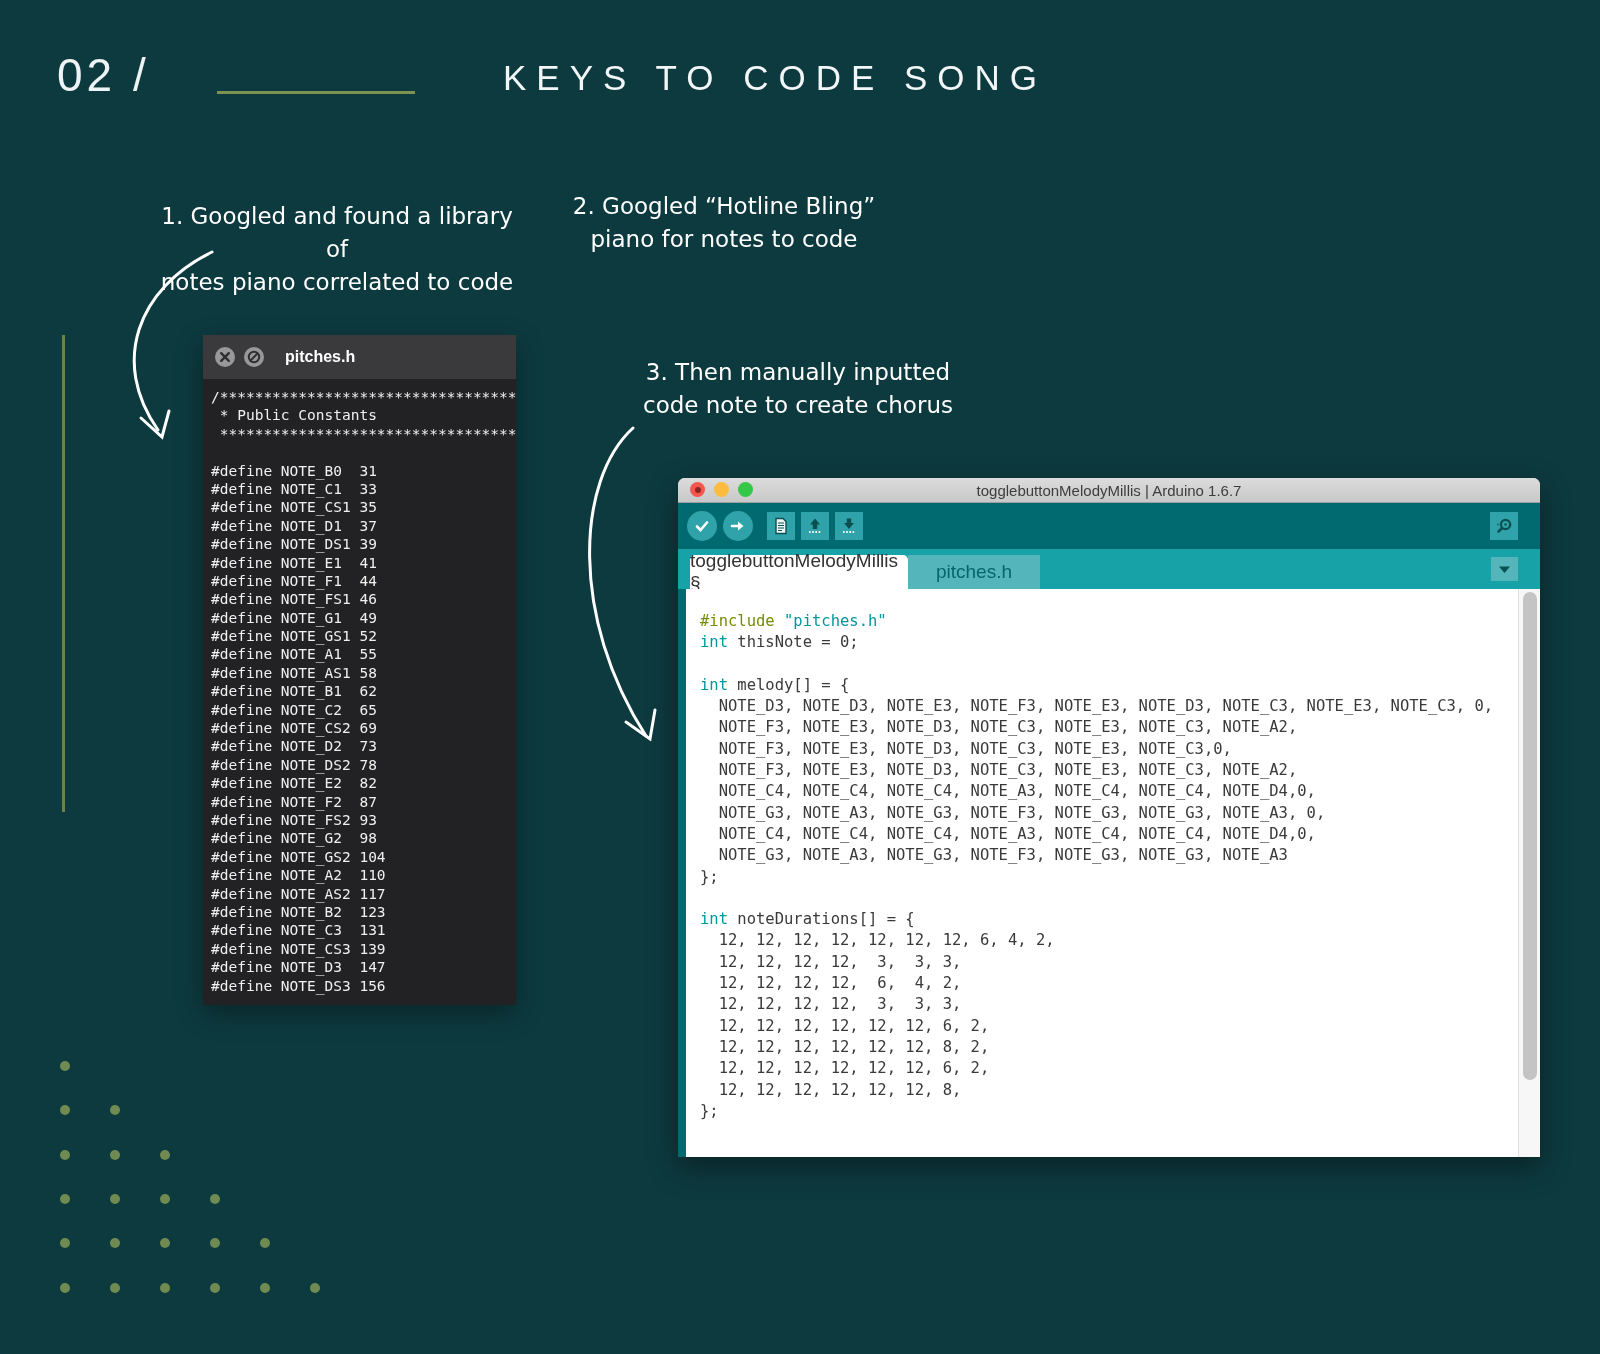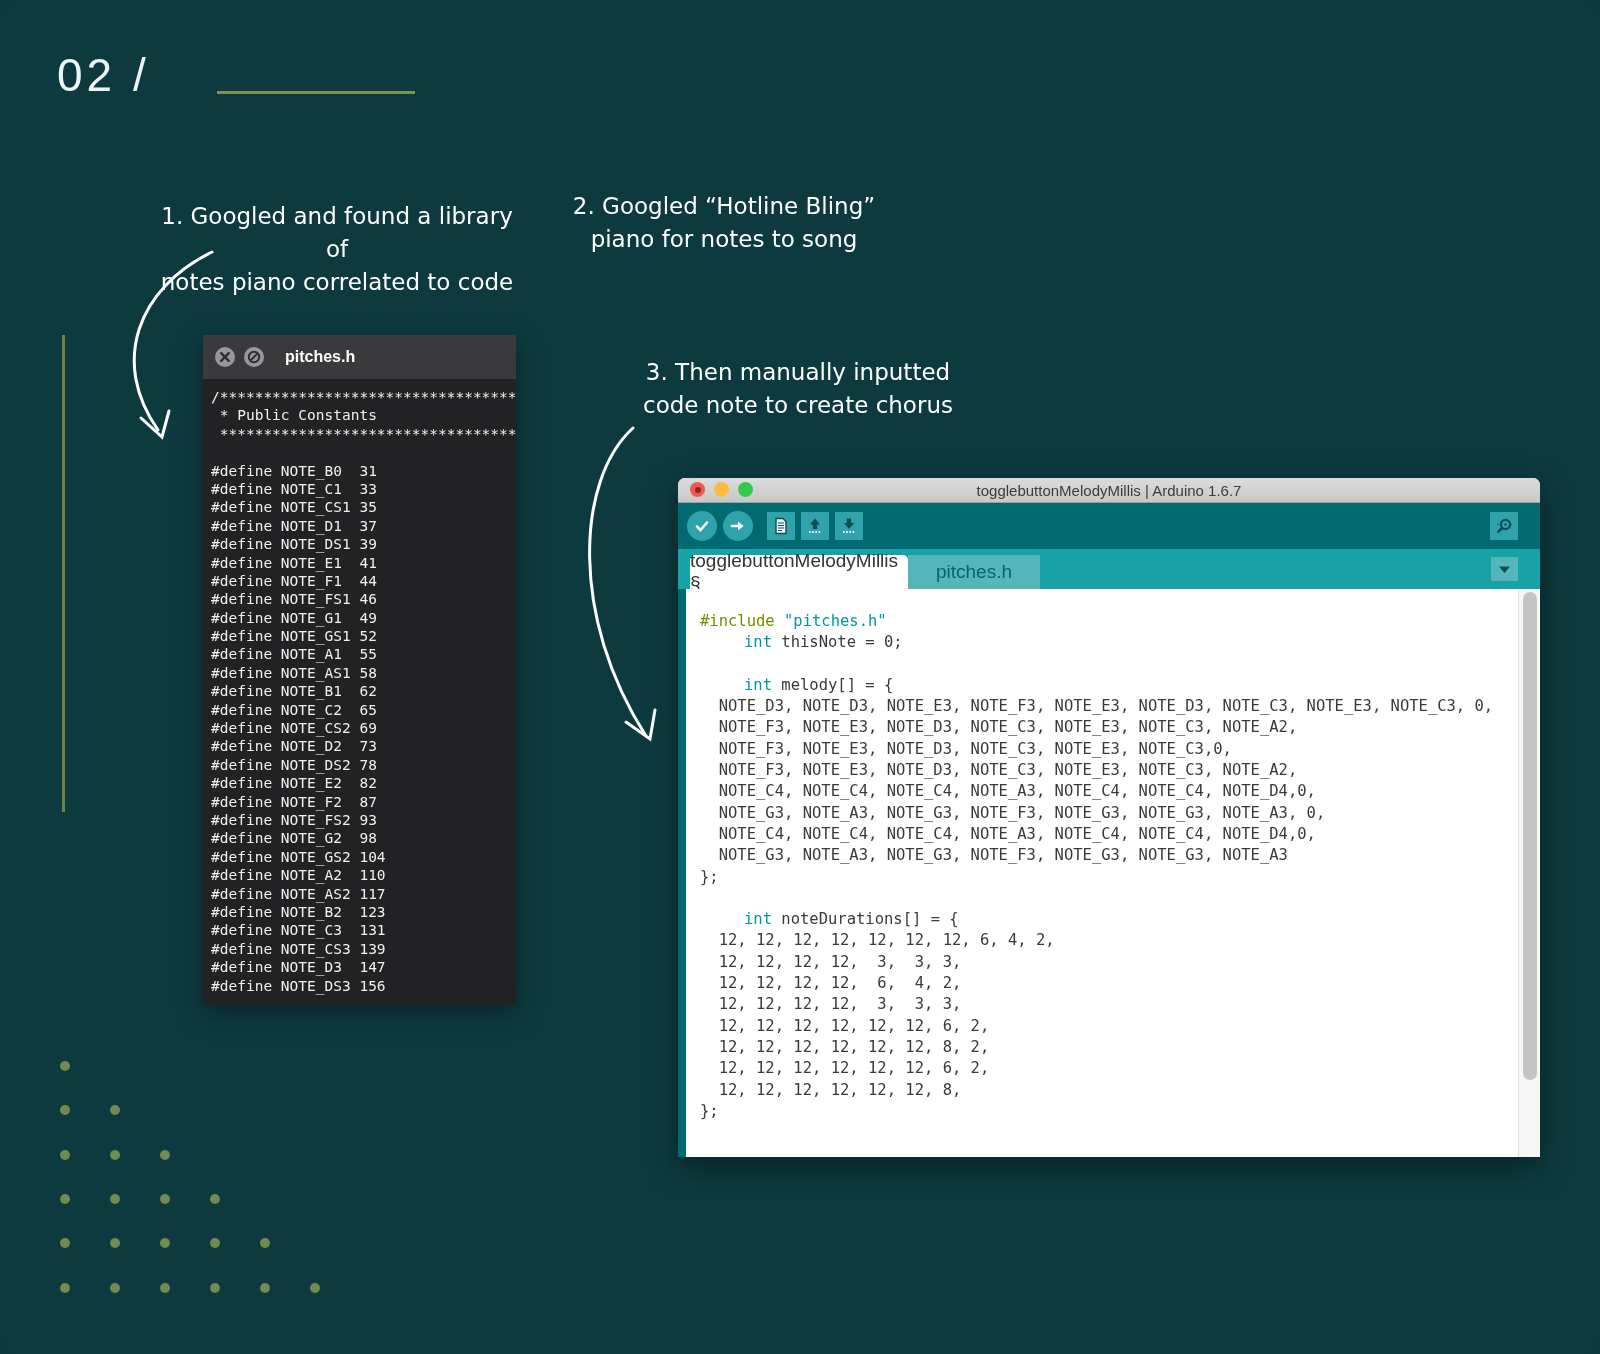--- a/index.html
+++ b/index.html
@@ -64,48 +64,49 @@
   .tab.inactive{left:230px;width:132px;background:#54b6ba;color:#06666b;}
   .tab-dd{position:absolute;right:22px;top:8px;width:27px;height:24px;background:#54b6ba;
           display:flex;align-items:center;justify-content:center;}
   .tab-dd svg{display:block;}
 
   .acode{position:relative;height:569px;background:#ffffff;border-left:8px solid #006a70;
          overflow:hidden;}
   .acode-text{padding:22px 0 0 14px;font-family:"DejaVu Sans Mono",monospace;font-size:15.5px;
               line-height:21.3px;color:#3a3a3a;white-space:pre;}
   .acode-text .code-line{height:21.3px;}
-  .tok-kw{color:#00979c;margin-left:44px;}
+  .tok-kw{color:#00979c;}
   .tok-pre{color:#728e00;}
   .tok-str{color:#00979c;}
 
   .scrollbar{position:absolute;right:0;top:0;width:21px;height:100%;background:#f7f7f7;
              border-left:1px solid #e2e2e2;}
   .thumb{position:absolute;right:3px;top:3px;width:14px;height:488px;background:#c4c4c4;
          border-radius:7px;}
 
   
   .dot{position:absolute;width:10px;height:10px;border-radius:50%;background:#6f8b51;}
 </style>
 </head>
 <body>
 
 <div class="slide">
 
   <div class="page-number">02 /</div>
   <div class="underline"></div>
+  <div class="slide-title">KEYS TO CODE SONG</div>
   <div class="vline"></div>
 
   <div class="note note-1">
     <div>1. Googled and found a library of</div>
     <div>notes piano correlated to code</div>
   </div>
   <div class="note note-2">
     <div>2. Googled “Hotline Bling”</div>
-    <div>piano for notes to song</div>
+    <div>piano for notes to code</div>
   </div>
   <div class="note note-3">
     <div>3. Then manually inputted</div>
     <div>code note to create chorus</div>
   </div>
 
   <svg class="arrows" viewBox="0 0 1600 1354">
     <path d="M 212 252 C 138 288, 110 362, 158 430"></path>
     <path d="M 141 418 L 162 437 L 169 411"></path>
     <path d="M 633 428 C 576 480, 570 618, 646 736"></path>

